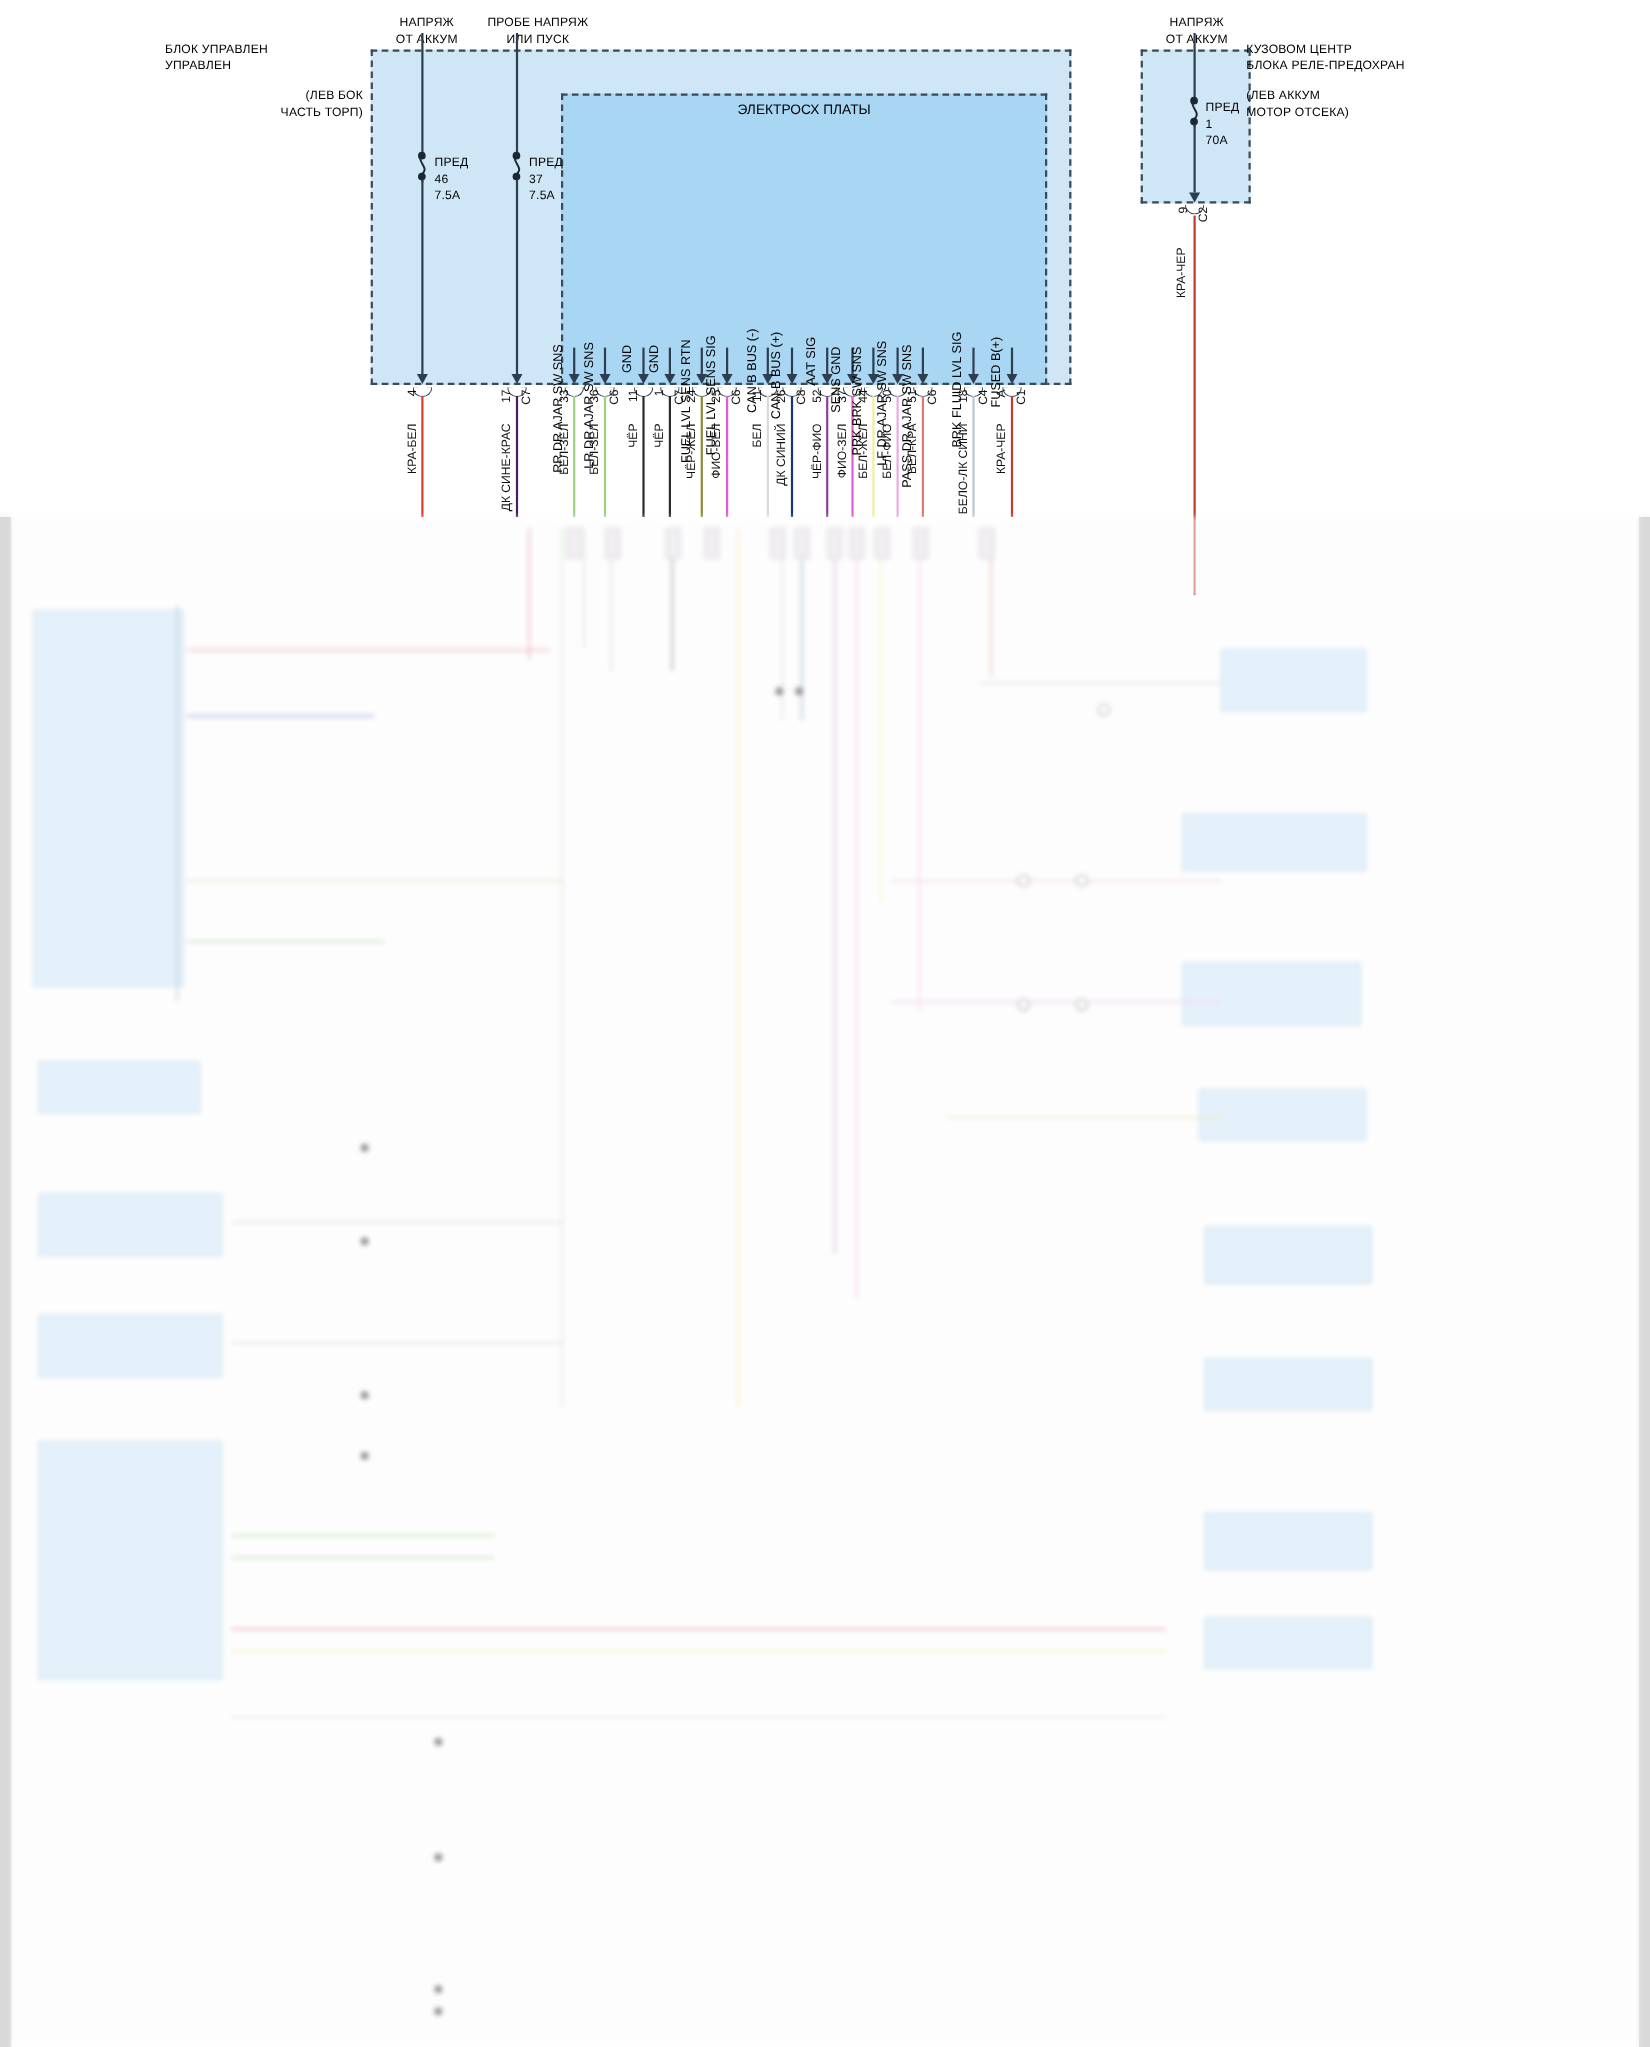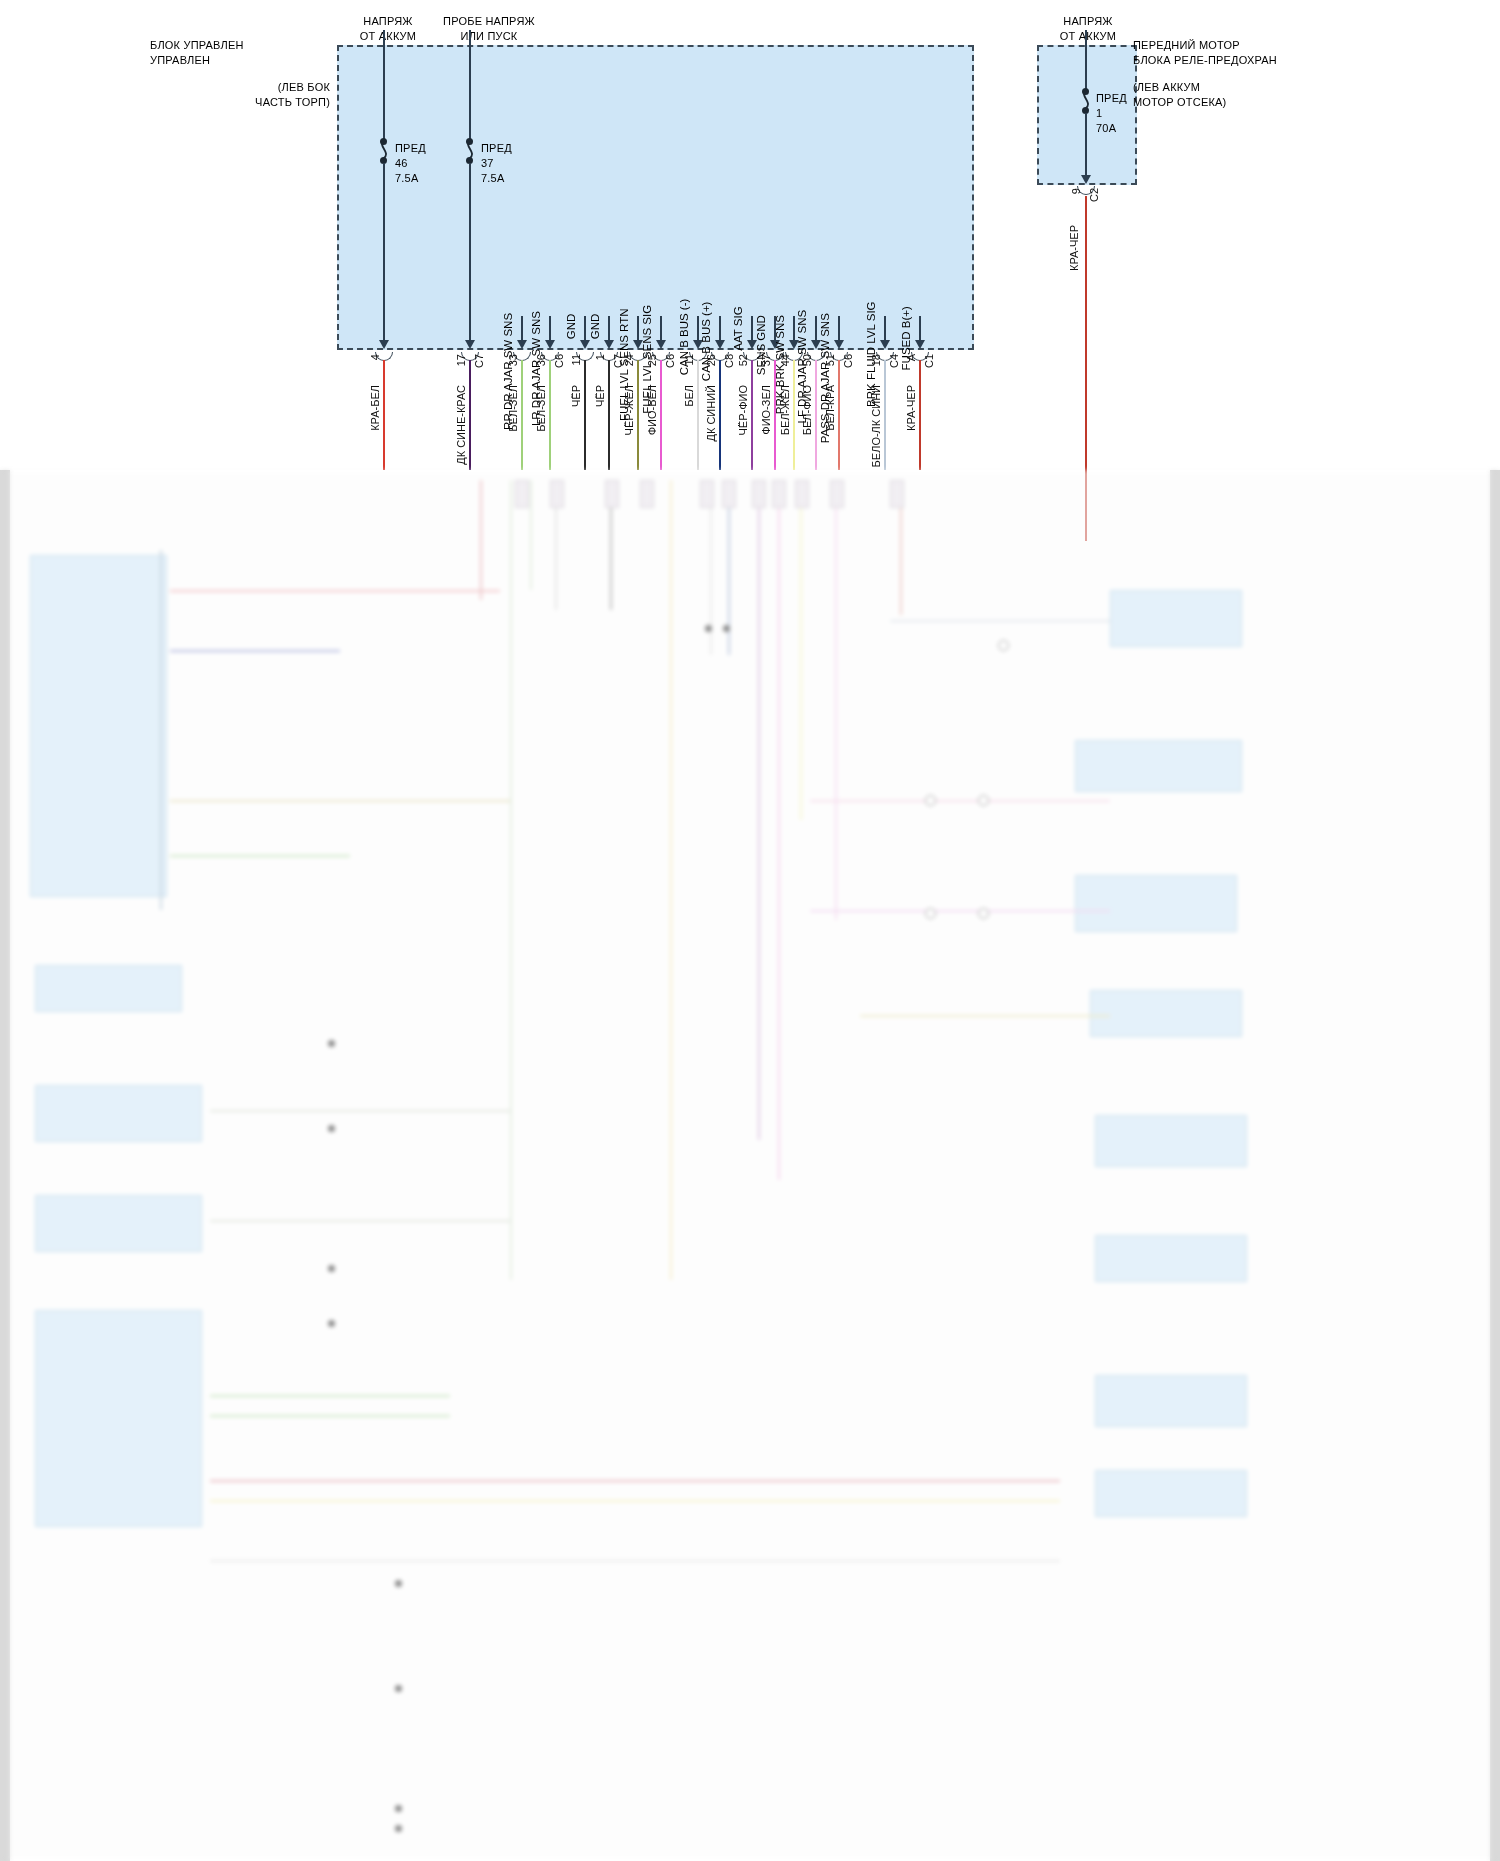--- a/index.html
+++ b/index.html
@@ -67,20 +67,23 @@
   .edge-l{position:absolute;left:0;top:470px;width:10px;height:1391px;background:#d9d9d9;}
   .edge-r{position:absolute;right:0;top:470px;width:10px;height:1391px;background:#d9d9d9;}
 </style>
 </head>
 <body>
 
 <div id="page">
 
   <div class="module" style="left:337px;top:45px;width:637px;height:305px;"></div>
 
+  <div class="submodule" style="left:510px;top:85px;width:442px;height:265px;">
+    <div class="submodule-title">ЭЛЕКТРОСХ ПЛАТЫ</div>
+  </div>
 
   <div class="module" style="left:1037px;top:45px;width:100px;height:140px;"></div>
 
   <div class="abs hdr ctr" style="left:318px;top:14px;width:140px;">
     <div>НАПРЯЖ</div>
     <div>ОТ АККУМ</div>
   </div>
 
   <div class="abs hdr ctr" style="left:410px;top:14px;width:158px;">
     <div>ПРОБЕ НАПРЯЖ</div>
@@ -95,21 +98,21 @@
   <div class="abs hdr" style="left:150px;top:38px;width:180px;text-align:left;">
     <div>БЛОК УПРАВЛЕН</div>
     <div>УПРАВЛЕН</div>
   </div>
   <div class="abs hdr" style="left:150px;top:80px;width:180px;text-align:right;">
     <div>(ЛЕВ БОК</div>
     <div>ЧАСТЬ ТОРП)</div>
   </div>
 
   <div class="abs hdr" style="left:1133px;top:38px;width:270px;">
-    <div>ПЕРЕДНИЙ МОТОР</div>
+    <div>КУЗОВОМ ЦЕНТР</div>
     <div>БЛОКА РЕЛЕ-ПРЕДОХРАН</div>
   </div>
   <div class="abs hdr" style="left:1133px;top:80px;width:270px;">
     <div>(ЛЕВ АККУМ</div>
     <div>МОТОР ОТСЕКА)</div>
   </div>
 
   <div class="wire" style="left:383px;top:30px;height:110px;background:#2c3e50;"></div>
   <div class="fusedot" style="left:380px;top:138px;"></div>
   <svg class="abs" style="left:376px;top:140px;" width="18" height="26" viewBox="0 0 18 26">

